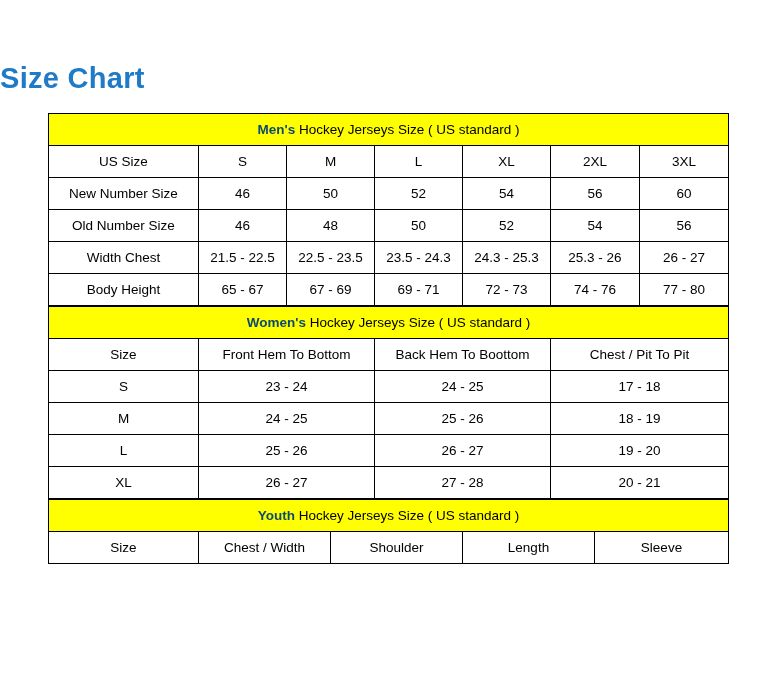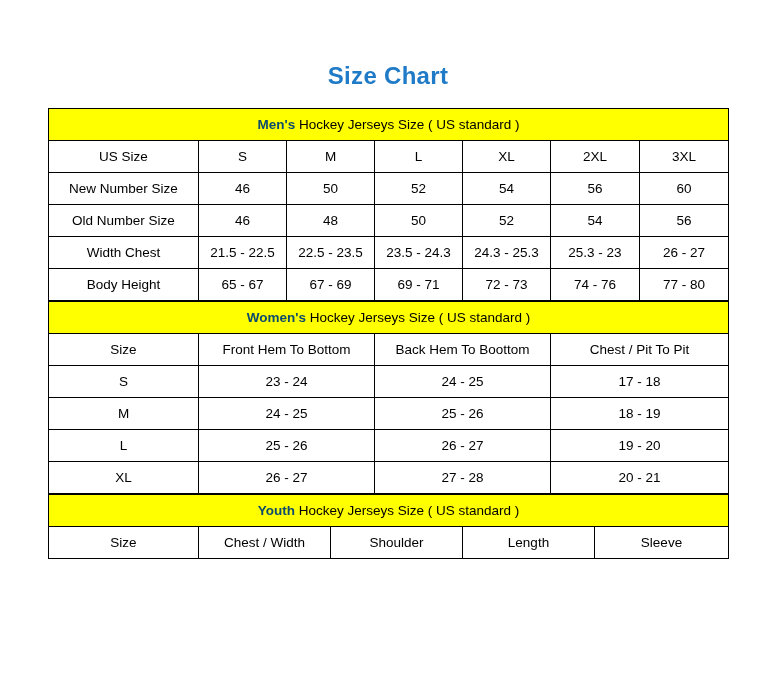--- a/index.html
+++ b/index.html
@@ -15,23 +15,23 @@
     position: relative;
     overflow: hidden;
   }
   .page {
     width: 776px;
     height: 692px;
     box-sizing: border-box;
     padding: 0;
   }
   .title {
-    text-align: center;
+    text-align: left;
     color: #1f7ac7;
-    font-size: 24px;
+    font-size: 29px;
     font-weight: bold;
     letter-spacing: 0.3px;
     margin: 0;
     padding: 62px 0 18px 0;
   }
   .chart-wrap {
     width: 680px;
     margin: 0 auto;
   }
   table.size-table {
@@ -118,21 +118,21 @@
           <td>52</td>
           <td>54</td>
           <td>56</td>
         </tr>
         <tr>
           <td class="rowlabel">Width Chest</td>
           <td>21.5 - 22.5</td>
           <td>22.5 - 23.5</td>
           <td>23.5 - 24.3</td>
           <td>24.3 - 25.3</td>
-          <td>25.3 - 23</td>
+          <td>25.3 - 26</td>
           <td>26 - 27</td>
         </tr>
         <tr>
           <td class="rowlabel">Body Height</td>
           <td>65 - 67</td>
           <td>67 - 69</td>
           <td>69 - 71</td>
           <td>72 - 73</td>
           <td>74 - 76</td>
           <td>77 - 80</td>

